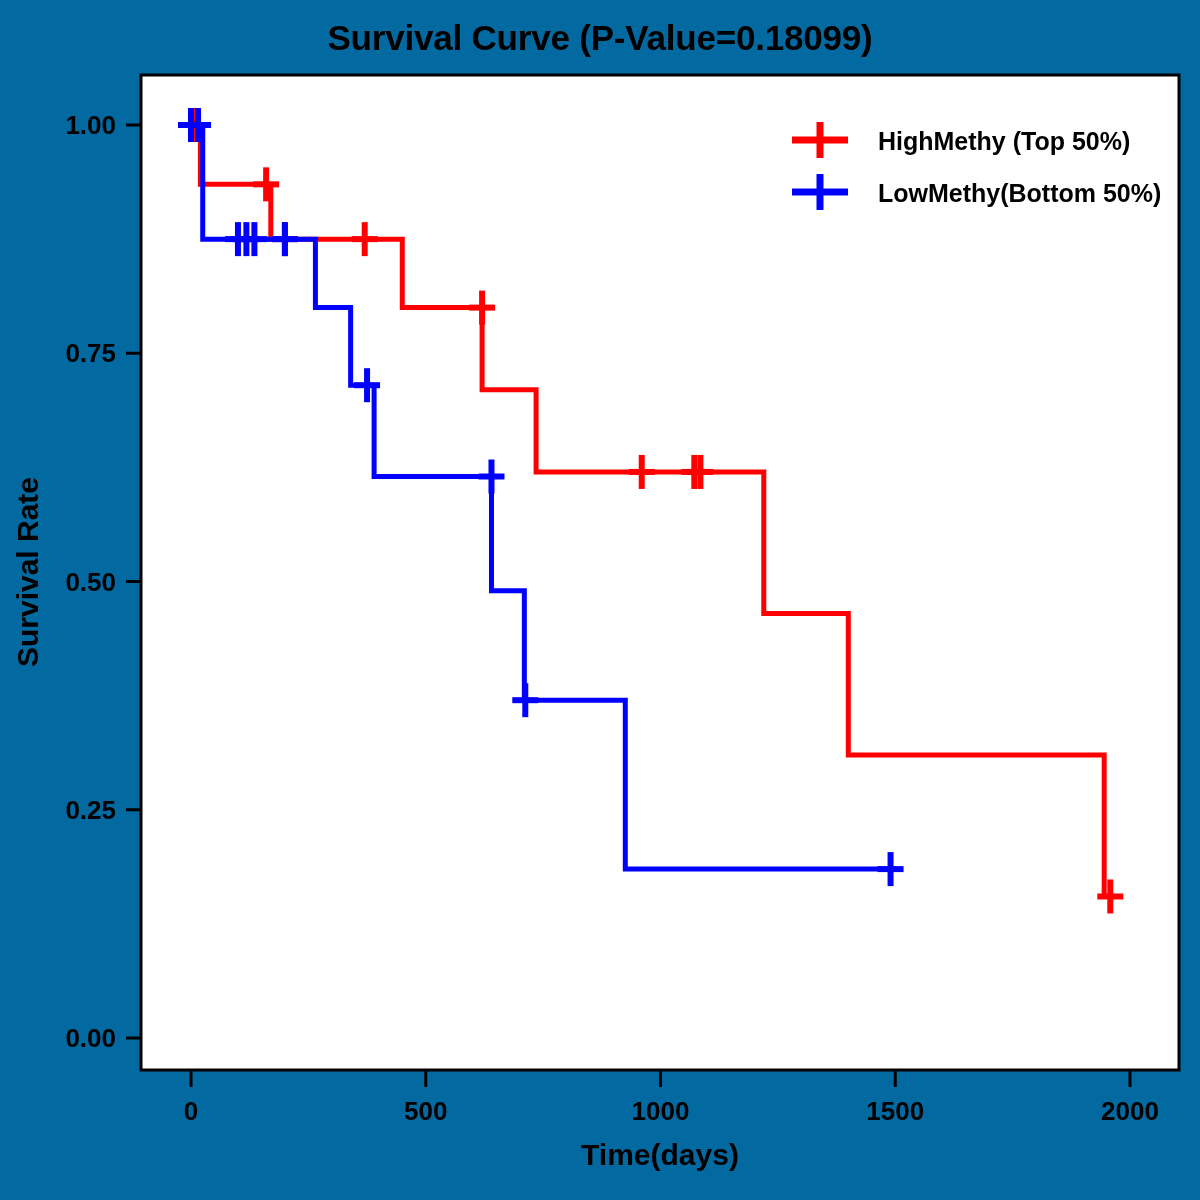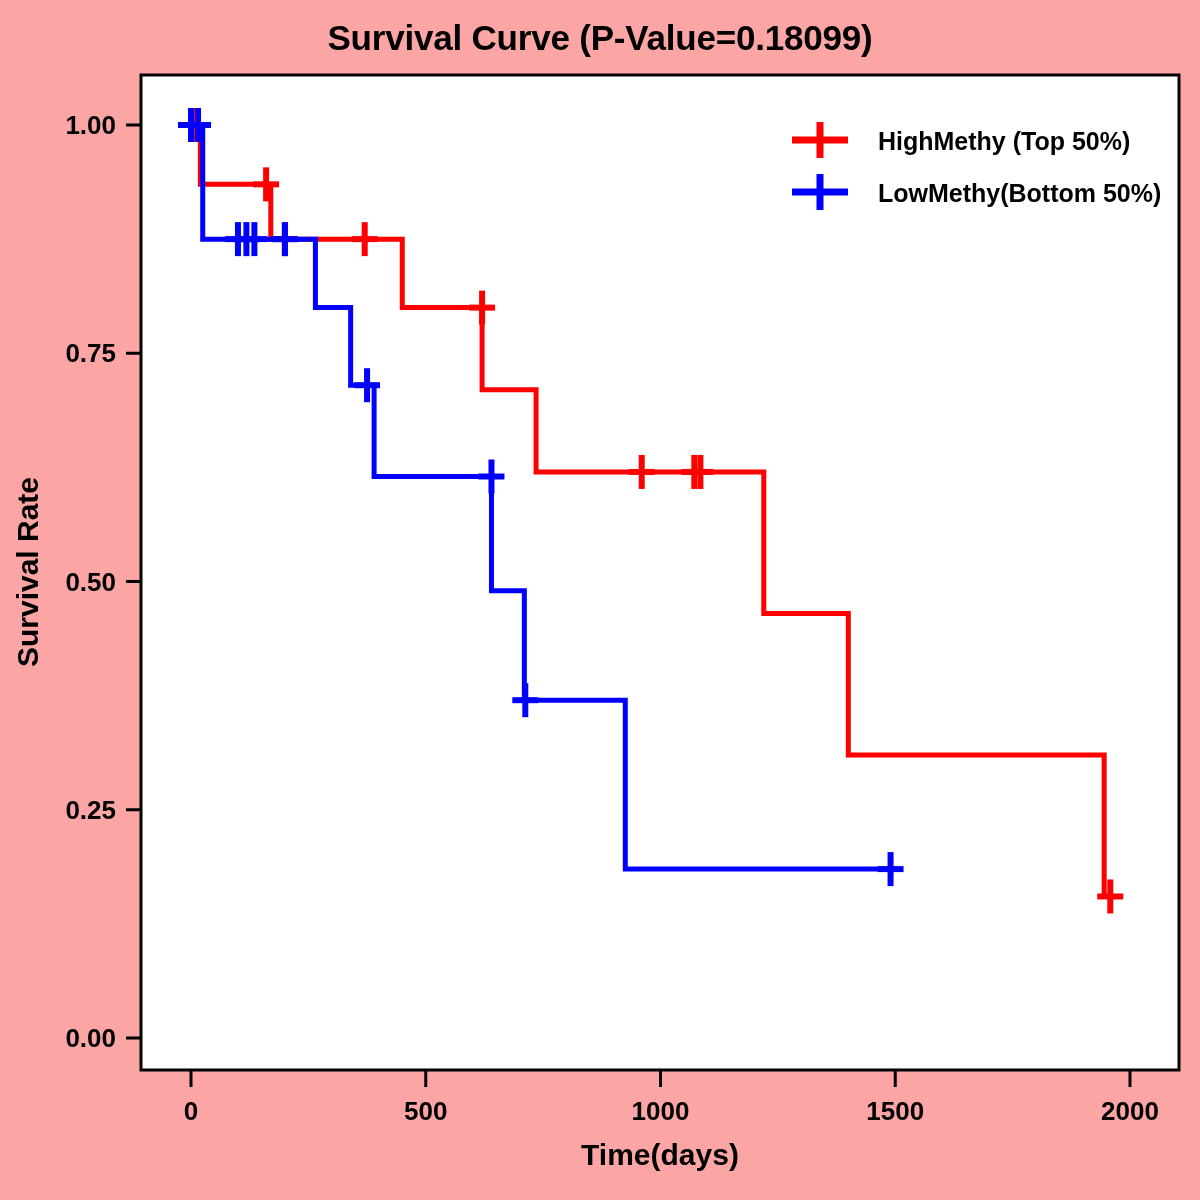--- a/index.html
+++ b/index.html
@@ -5,21 +5,21 @@
 <style>
   html, body {
     margin: 0;
     padding: 0;
     background: #ffffff;
   }
   #page {
     width: 1200px;
     height: 1200px;
     position: relative;
-    background: #fca5a5;
+    background: #0369a1;
     font-family: "Liberation Sans", sans-serif;
     overflow: hidden;
   }
   #chart-title {
     position: absolute;
     left: 0;
     top: 18px;
     width: 1200px;
     text-align: center;
     font-size: 35px;

